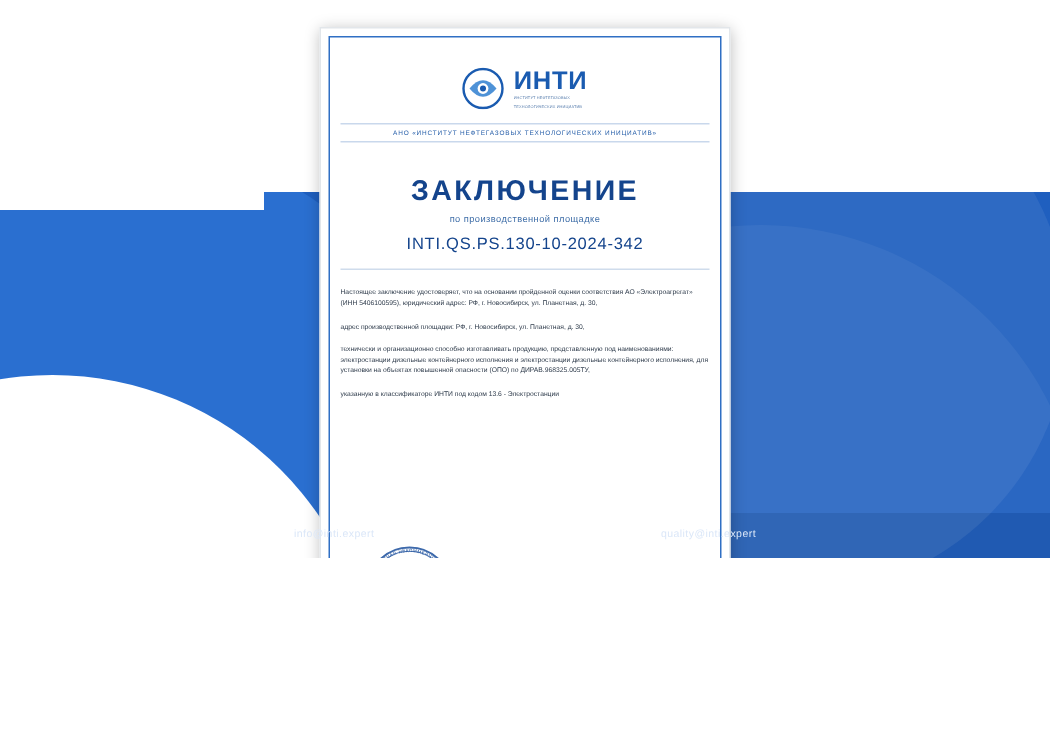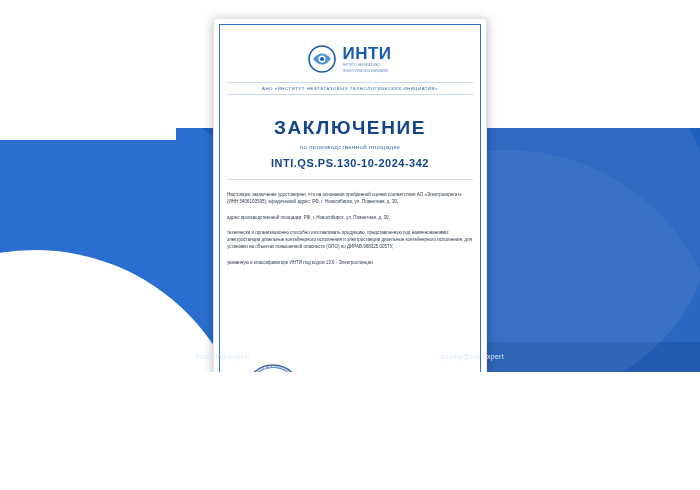--- a/index.html
+++ b/index.html
@@ -176,21 +176,21 @@
     margin-top: 4px;
     text-align: center;
     font-size: 6.2px;
     color: #3f6ea8;
     letter-spacing: 0.3px;
   }
   .doc-number {
     margin-top: 7px;
     text-align: center;
     font-size: 11px;
-    font-weight: bold;
+    font-weight: normal;
     color: #14448c;
     letter-spacing: 0.5px;
   }
   .rule {
     margin: 10px auto 0;
     width: 100%;
     height: 1px;
     background: #cfdcec;
   }
 

